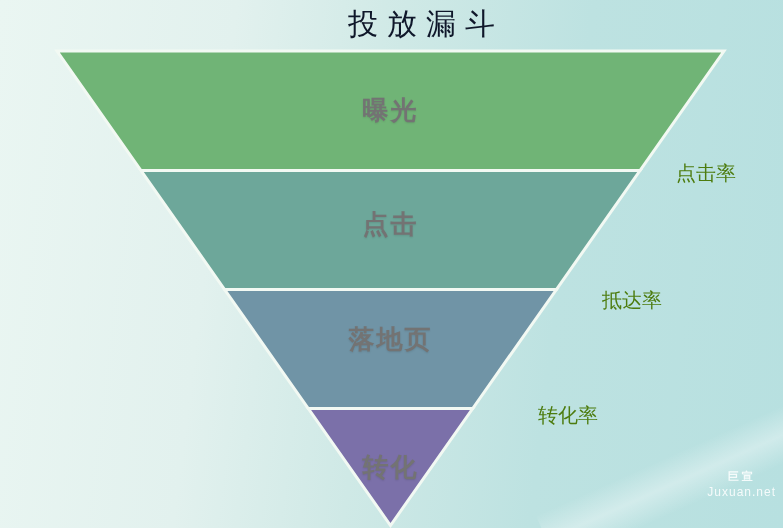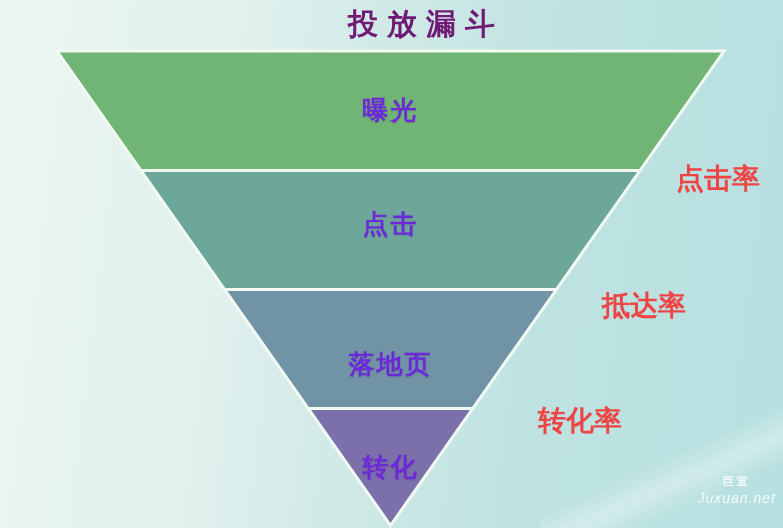--- a/index.html
+++ b/index.html
@@ -22,46 +22,46 @@
   .stage-canvas {
     position: absolute;
     left: 0;
     top: 0;
   }
   .page-title {
     position: absolute;
     left: 348px;
     top: 4px;
     font-size: 30px;
-    font-weight: bold;
+    font-weight: normal;
     letter-spacing: 9px;
-    color: #701a75;
+    color: #0f172a;
     white-space: nowrap;
   }
   .stage-label {
     position: absolute;
     left: 57px;
     width: 667px;
     text-align: center;
     font-size: 26px;
     font-weight: bold;
     letter-spacing: 2px;
-    color: #6d28d9;
+    color: #737373;
     white-space: nowrap;
     text-shadow: 0 1px 2px rgba(0,0,0,0.10);
   }
   .stage-label.s0 { top: 93px; }
   .stage-label.s1 { top: 207px; }
-  .stage-label.s2 { top: 347px; }
+  .stage-label.s2 { top: 322px; }
   .stage-label.s3 { top: 450px; font-family: Liberation Serif, serif; }
   .rate-label {
     position: absolute;
-    font-size: 28px;
-    font-weight: bold;
-    color: #ef4444;
+    font-size: 20px;
+    font-weight: normal;
+    color: #4d7c0f;
     white-space: nowrap;
   }
   .rate-label.r0 { left: 676px; top: 160px; }
   .rate-label.r1 { left: 602px; top: 287px; }
   .rate-label.r2 { left: 538px; top: 402px; }
   .corner-streak {
     position: absolute;
     right: -70px;
     bottom: 26px;
     width: 320px;
@@ -69,34 +69,33 @@
     background: linear-gradient(to bottom,
       rgba(255,255,255,0) 0%,
       rgba(255,255,255,0.35) 50%,
       rgba(255,255,255,0) 100%);
     transform: rotate(-24deg);
     pointer-events: none;
   }
   .watermark {
     position: absolute;
     right: 7px;
-    bottom: 20px;
+    bottom: 28px;
     text-align: center;
     color: rgba(255,255,255,0.85);
     line-height: 1.35;
   }
   .watermark .brand {
     font-size: 11px;
     letter-spacing: 3px;
     font-weight: bold;
   }
   .watermark .site {
-    font-size: 14px;
+    font-size: 12px;
     letter-spacing: 1px;
-    font-style: italic;
   }
 </style>
 </head>
 <body>
 
 <div class="page-title">投放漏斗</div>
 
 <svg class="stage-canvas" width="783" height="528" viewBox="0 0 783 528">
   <polygon points="57,51 724,51 640,170.5 141,170.5" stroke-width="3" stroke-linejoin="miter" fill="#70b476" stroke="#f2f9f3"></polygon>
   <polygon points="141,170.5 640,170.5 556.4,289.5 224.6,289.5" stroke-width="3" stroke-linejoin="miter" fill="#6da79a" stroke="#f2f9f3"></polygon>

